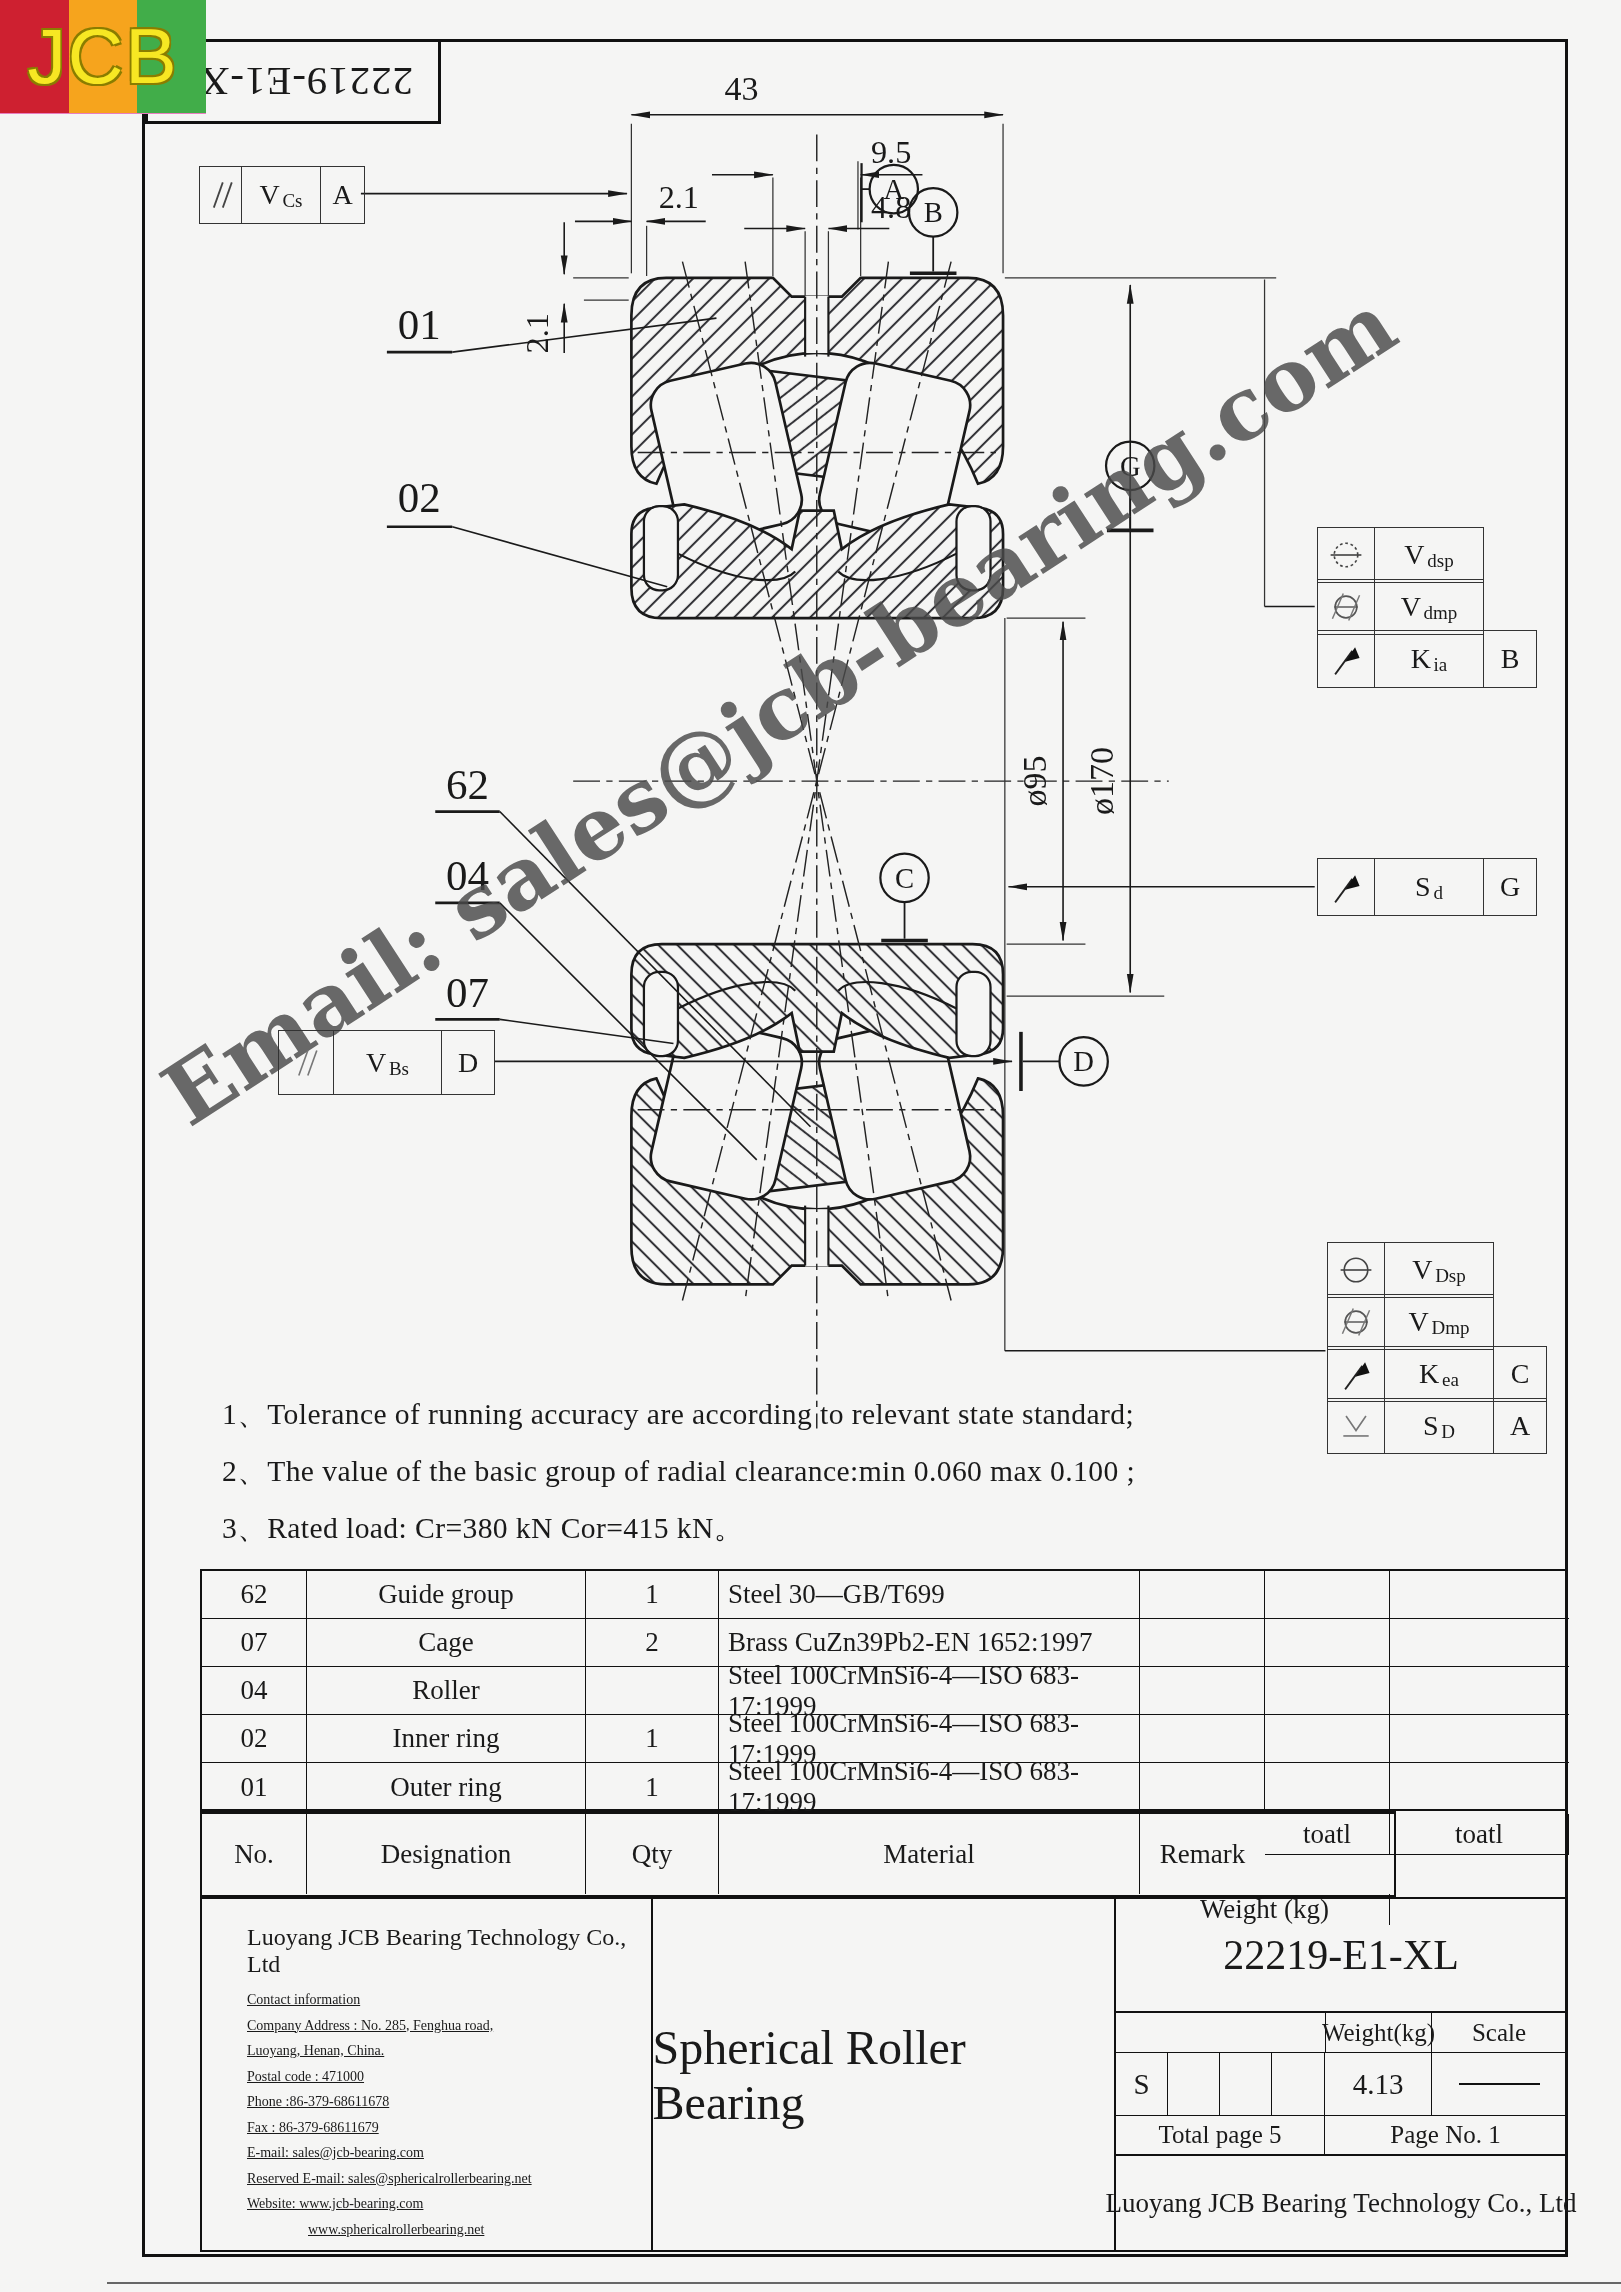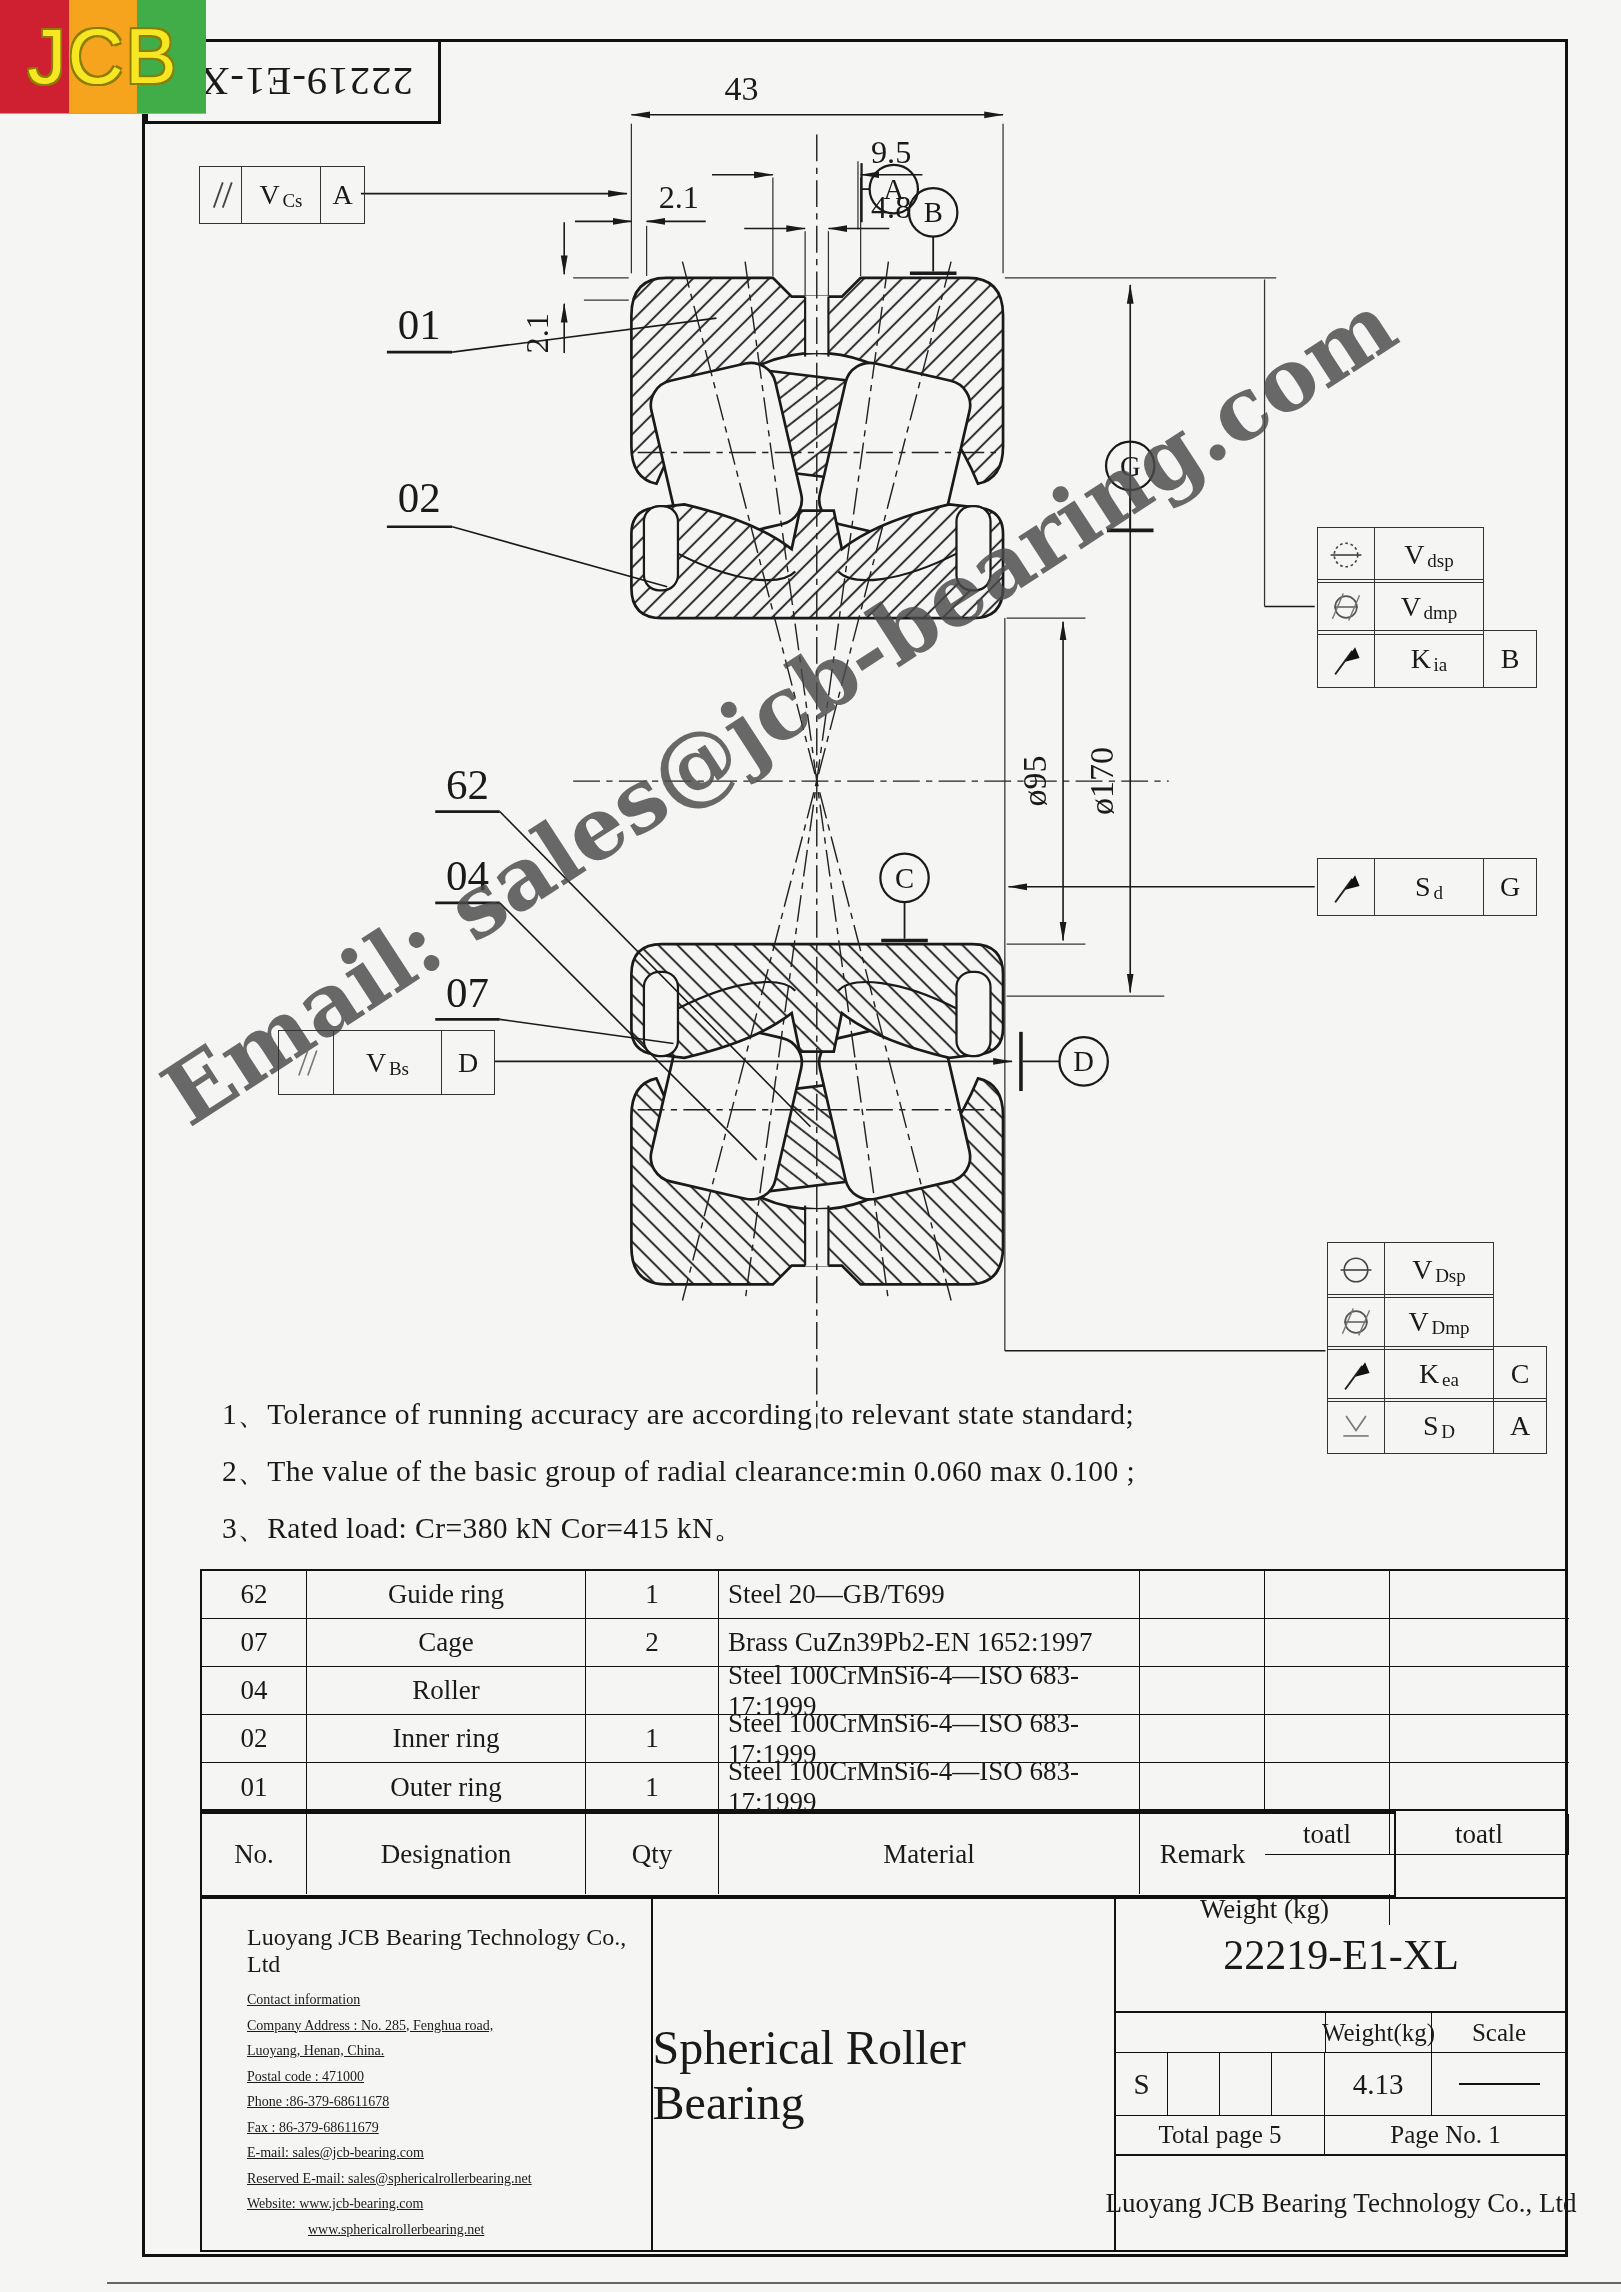--- a/index.html
+++ b/index.html
@@ -382,23 +382,23 @@
   </span>
   <span class="cell" style="width:52px">A</span>
 </div>
 
 <div class="abs note" style="top:1394px">1、Tolerance of running accuracy are according to relevant state standard;</div>
 <div class="abs note" style="top:1451px">2、The value of the basic group of radial clearance:min 0.060 max 0.100 ;</div>
 <div class="abs note" style="top:1508px">3、Rated load: Cr=380 kN Cor=415 kN。</div>
 
 <div class="abs parts-rows">
   <div class="c">62</div>
-  <div class="c">Guide ring</div>
+  <div class="c">Guide group</div>
   <div class="c">1</div>
-  <div class="c mat">Steel 20—GB/T699</div>
+  <div class="c mat">Steel 30—GB/T699</div>
   <div class="c"></div>
     <div class="c"></div>
     <div class="c"></div>
 
   <div class="c">07</div>
   <div class="c">Cage</div>
   <div class="c">2</div>
   <div class="c mat">Brass CuZn39Pb2-EN 1652:1997</div>
   <div class="c"></div>
     <div class="c"></div>

